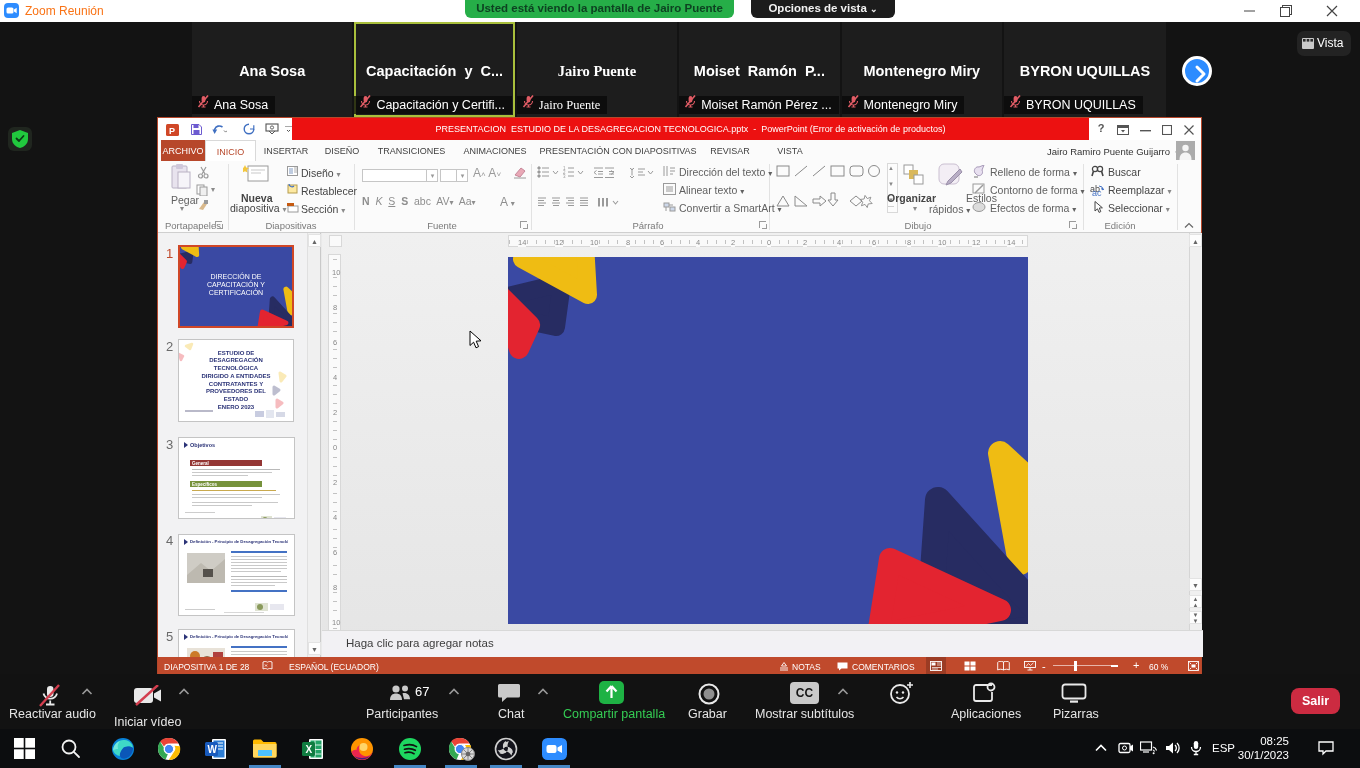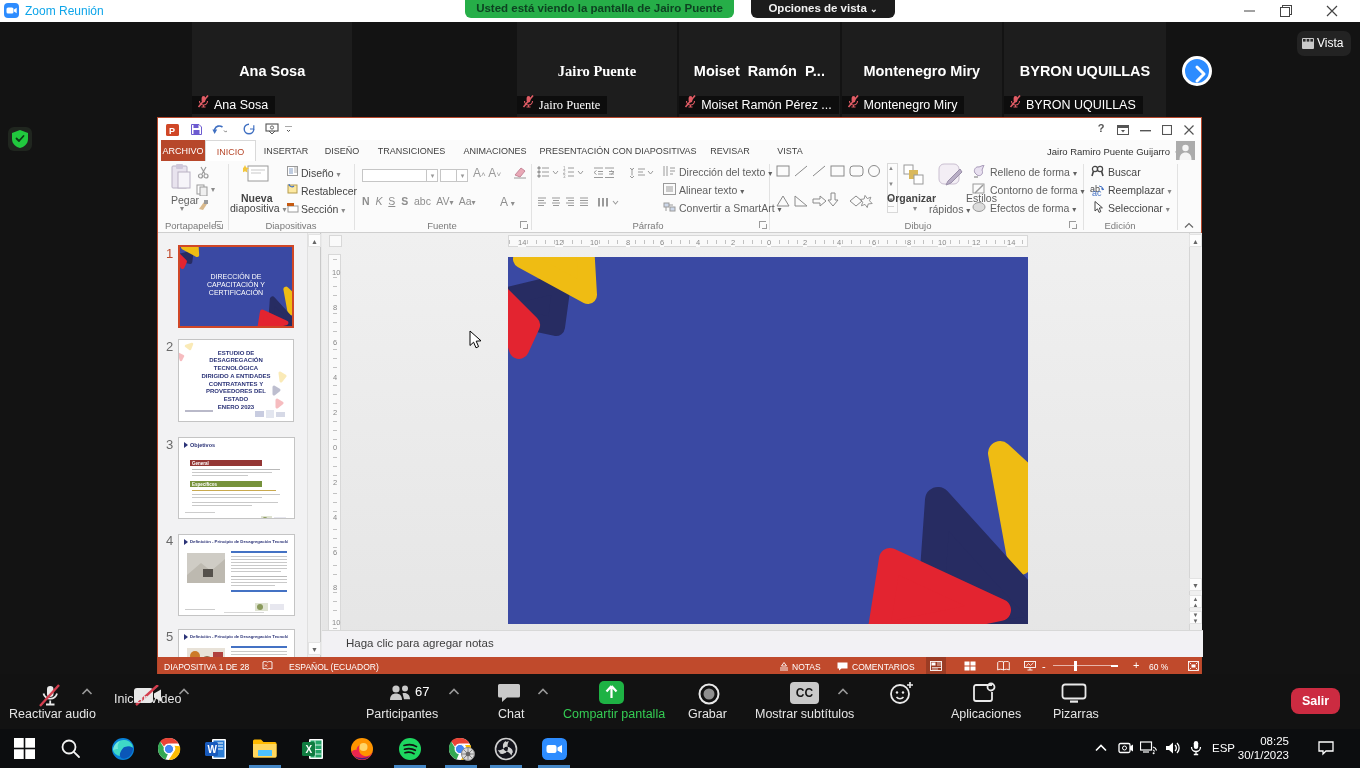--- a/index.html
+++ b/index.html
@@ -3,21 +3,21 @@
 <meta charset="utf-8">
 <style>
   * { margin:0; padding:0; box-sizing:border-box; }
   html,body { width:1360px; height:768px; overflow:hidden; background:#000; }
   body { font-family:"Liberation Sans", sans-serif; position:relative; }
   .abs { position:absolute; }
 
   
   #ztitle { left:0; top:0; width:1360px; height:22px; background:#fff; }
   #zicon { left:4px; top:3px; width:15px; height:15px; background:#2D8CFF; border-radius:4px; }
-  #ztext { left:25px; top:4px; font-size:12px; color:#0ea5e9; }
+  #ztext { left:25px; top:4px; font-size:12px; color:#f97316; }
   .wctl { color:#444; font-size:12px; top:3px; }
 
   
   #banner { left:465px; top:0; width:269px; height:18px; background:#26AE48; border-radius:0 0 6px 6px;
             text-align:center; font-size:11.5px; font-weight:bold; color:#0d4221; line-height:17px; }
   #opciones { left:751px; top:0; width:144px; height:18px; background:#1c1c1c; border-radius:0 0 6px 6px;
              text-align:center; font-size:11.5px; font-weight:bold; color:#f2f2f2; line-height:17px; }
 
   
   #mainblack { left:0; top:22px; width:1360px; height:652px; background:#131313; }
@@ -118,20 +118,28 @@
 
 <div class="abs" id="tiles" style="left:192px;top:22px;width:976px;height:95px;">
   <div class="tile" style="left:0px;">
       <div class="tname">Ana Sosa</div>
     <div class="tlabel"><svg class="micx" viewBox="0 0 13 13">
           <rect x="4.6" y="1" width="3.8" height="6.5" rx="1.9" fill="#e05c65"></rect>
           <path d="M2.5 6 a4 4 0 0 0 8 0 M6.5 10 v2 M4.5 12 h4" stroke="#e05c65" stroke-width="1.1" fill="none"></path>
           <line x1="1.5" y1="12" x2="11" y2="0.5" stroke="#e05c65" stroke-width="1.6"></line>
         </svg>Ana Sosa</div>
     </div>
+  <div class="tile" style="left:162.4px;border:2px solid #a9bf3c;">
+      <div class="tname" style="top:39px;">Capacitación&nbsp; y&nbsp; C...</div>
+    <div class="tlabel" style="left:-2px;bottom:1px;"><svg class="micx" viewBox="0 0 13 13">
+          <rect x="4.6" y="1" width="3.8" height="6.5" rx="1.9" fill="#e05c65"></rect>
+          <path d="M2.5 6 a4 4 0 0 0 8 0 M6.5 10 v2 M4.5 12 h4" stroke="#e05c65" stroke-width="1.1" fill="none"></path>
+          <line x1="1.5" y1="12" x2="11" y2="0.5" stroke="#e05c65" stroke-width="1.6"></line>
+        </svg>Capacitación y Certifi...</div>
+    </div>
   <div class="tile" style="left:324.8px;font-family:Liberation Serif, serif;">
       <div class="tname">Jairo Puente</div>
     <div class="tlabel"><svg class="micx" viewBox="0 0 13 13">
           <rect x="4.6" y="1" width="3.8" height="6.5" rx="1.9" fill="#e05c65"></rect>
           <path d="M2.5 6 a4 4 0 0 0 8 0 M6.5 10 v2 M4.5 12 h4" stroke="#e05c65" stroke-width="1.1" fill="none"></path>
           <line x1="1.5" y1="12" x2="11" y2="0.5" stroke="#e05c65" stroke-width="1.6"></line>
         </svg>Jairo Puente</div>
     </div>
   <div class="tile" style="left:487.2px;">
       <div class="tname">Moiset&nbsp; Ramón&nbsp; P...</div>
@@ -191,20 +199,21 @@
         <path d="M10.8 2.2 L10.8 6 L7 6" fill="none" stroke="#3f6fc1" stroke-width="1.2"></path>
       </svg>
     <svg style="position:absolute;left:107px;top:5px;" width="14" height="12" viewBox="0 0 14 12">
         <rect x="1" y="1" width="12" height="7" fill="none" stroke="#555" stroke-width="1.1"></rect>
         <path d="M4 8 L7 11 L10 8" fill="none" stroke="#555" stroke-width="1"></path>
         <circle cx="7" cy="4.5" r="1.6" fill="none" stroke="#555" stroke-width="0.9"></circle>
       </svg>
     <svg style="position:absolute;left:127px;top:8px;" width="7" height="7" viewBox="0 0 7 7">
         <path d="M0 0 H7 M2 4 L3.5 5.5 L5 4" stroke="#555" stroke-width="1" fill="none"></path>
       </svg>
+    <div id="ppt-title-red">PRESENTACION&nbsp; ESTUDIO DE LA DESAGREGACION TECNOLOGICA.pptx&nbsp; -&nbsp; PowerPoint (Error de activación de productos)</div>
 
     <div style="position:absolute;left:936px;top:4px;width:14px;text-align:center;color:#555;font-size:11px;font-weight:bold;">?</div>
     <svg style="position:absolute;left:959px;top:7px;" width="12" height="10" viewBox="0 0 12 10">
         <rect x="0.5" y="0.5" width="11" height="9" fill="none" stroke="#555"></rect>
         <rect x="0.5" y="0.5" width="11" height="2.5" fill="#555"></rect>
         <path d="M6 7.5 L4 5 h4 Z" fill="#555"></path>
       </svg>
     <svg style="position:absolute;left:982px;top:12px;" width="11" height="2" viewBox="0 0 11 2">
         <rect width="11" height="1.4" fill="#555"></rect>
       </svg>
@@ -659,21 +668,21 @@
     </svg>
   <div class="tbitem" style="left:9px;top:33px;">Reactivar audio</div>
   <svg style="position:absolute;left:133px;top:11px;" width="30" height="22" viewBox="0 0 30 22">
       <rect x="1" y="3" width="19" height="15" rx="3" fill="#e9e9e9"></rect>
       <path d="M21 8.5 L28 4.5 V16.5 L21 12.5 Z" fill="#e9e9e9"></path>
       <line x1="3" y1="20" x2="25" y2="0" stroke="#d33e4e" stroke-width="2.4"></line>
     </svg>
   <svg style="position:absolute;left:178px;top:14px;" width="12" height="8" viewBox="0 0 12 8">
       <path d="M1.5 6 L6 1.5 L10.5 6" stroke="#9a9a9a" stroke-width="1.6" fill="none"></path>
     </svg>
-  <div class="tbitem" style="left:114px;top:18px;text-align:center;">Iniciar vídeo</div>
+  <div class="tbitem" style="left:114px;top:41px;text-align:center;">Iniciar vídeo</div>
   <svg style="position:absolute;left:388px;top:9px;" width="24" height="20" viewBox="0 0 24 20">
       <circle cx="8" cy="6" r="3.6" fill="#c9c9c9"></circle>
       <path d="M2 17 c0-4.5 2.5-6.5 6-6.5 s6 2 6 6.5 Z" fill="#c9c9c9"></path>
       <circle cx="17" cy="5.5" r="3" fill="#c9c9c9"></circle>
       <path d="M14.5 10.2 c4-1.2 7.5 1.3 7.5 6 H16 Z" fill="#c9c9c9"></path>
     </svg>
   <div style="position:absolute;left:415px;top:10px;font-size:13px;color:#fff;">67</div>
   <svg style="position:absolute;left:448px;top:14px;" width="12" height="8" viewBox="0 0 12 8">
       <path d="M1.5 6 L6 1.5 L10.5 6" stroke="#9a9a9a" stroke-width="1.6" fill="none"></path>
     </svg>

